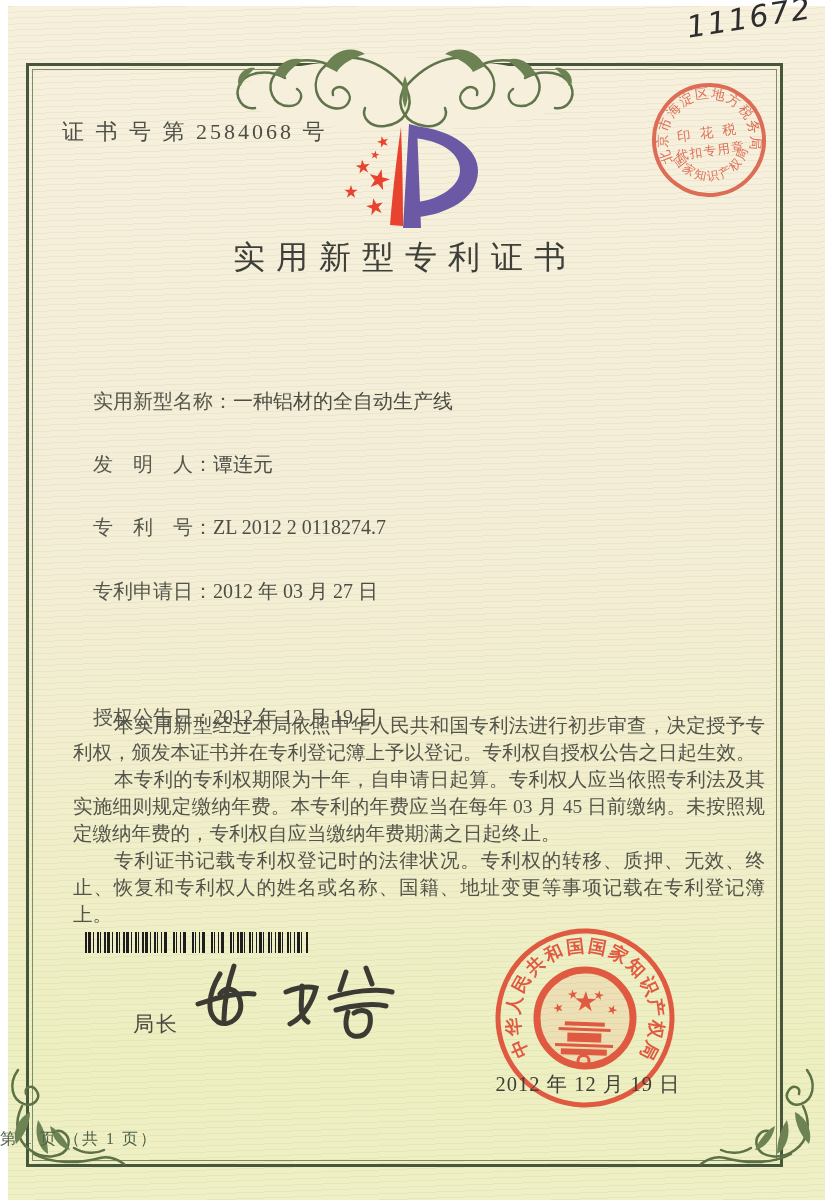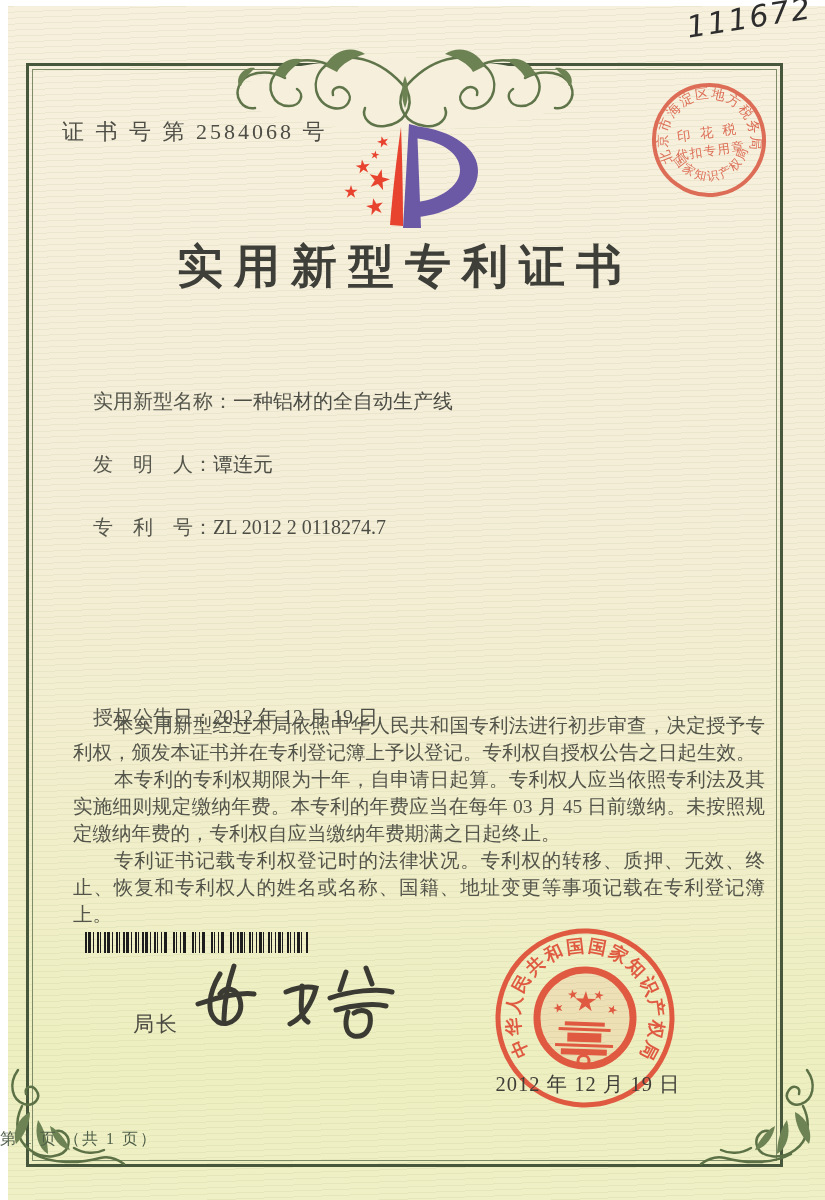--- a/index.html
+++ b/index.html
@@ -13,21 +13,21 @@
   .abs{position:absolute;}
   
   #frame{left:26px;top:63px;width:751px;height:1098px;border:3px solid #46573c;}
   #frame-inner{position:absolute;inset:3px;border:1px solid #7d8c66;}
   
   #cert-no{left:62px;top:117px;font-size:22px;letter-spacing:3px;color:#4e4e46;}
   
   #hand-no{left:686px;top:0px;font-size:30px;font-style:italic;color:#2d2d2d;
            font-family:"DejaVu Sans", sans-serif;transform:rotate(-9deg);letter-spacing:2px;}
   
-  #title{left:0;top:236px;width:810px;text-align:center;font-size:46px;font-weight:700;
+  #title{left:0;top:236px;width:810px;text-align:center;font-size:32px;font-weight:400;
          color:#3f3f3a;letter-spacing:11px;}
   
   .field{left:73px;font-size:20px;color:#55564c;white-space:pre;}
   .field .val{color:#4c4d45;}
   
   #paras{left:73px;top:712px;width:692px;font-size:19.5px;line-height:27px;color:#53544a;
          text-align:justify;}
   #paras p{margin:0;text-indent:2.1em;}
   
   #barcode{left:85px;top:932px;width:224px;height:21px;
@@ -128,20 +128,23 @@
   <div class="abs" id="title">实用新型专利证书</div>
 
   <div class="abs field" style="top:365px">
     <span>实用新型名称：</span><span class="val">一种铝材的全自动生产线</span>
   </div>
   <div class="abs field" style="top:428px">
     <span>发　明　人：</span><span class="val">谭连元</span>
   </div>
   <div class="abs field" style="top:491px">
     <span>专　利　号：</span><span class="val">ZL 2012 2 0118274.7</span>
+  </div>
+  <div class="abs field" style="top:555px">
+    <span>专利申请日：</span><span class="val">2012 年 03 月 27 日</span>
   </div>
   <div class="abs field" style="top:681px">
     <span>授权公告日：</span><span class="val">2012 年 12 月 19 日</span>
   </div>
 
   <div class="abs" id="paras">
     <p>本实用新型经过本局依照中华人民共和国专利法进行初步审查，决定授予专利权，颁发本证书并在专利登记簿上予以登记。专利权自授权公告之日起生效。</p>
     <p>本专利的专利权期限为十年，自申请日起算。专利权人应当依照专利法及其实施细则规定缴纳年费。本专利的年费应当在每年 03 月 45 日前缴纳。未按照规定缴纳年费的，专利权自应当缴纳年费期满之日起终止。</p>
     <p>专利证书记载专利权登记时的法律状况。专利权的转移、质押、无效、终止、恢复和专利权人的姓名或名称、国籍、地址变更等事项记载在专利登记簿上。</p>
   </div>

